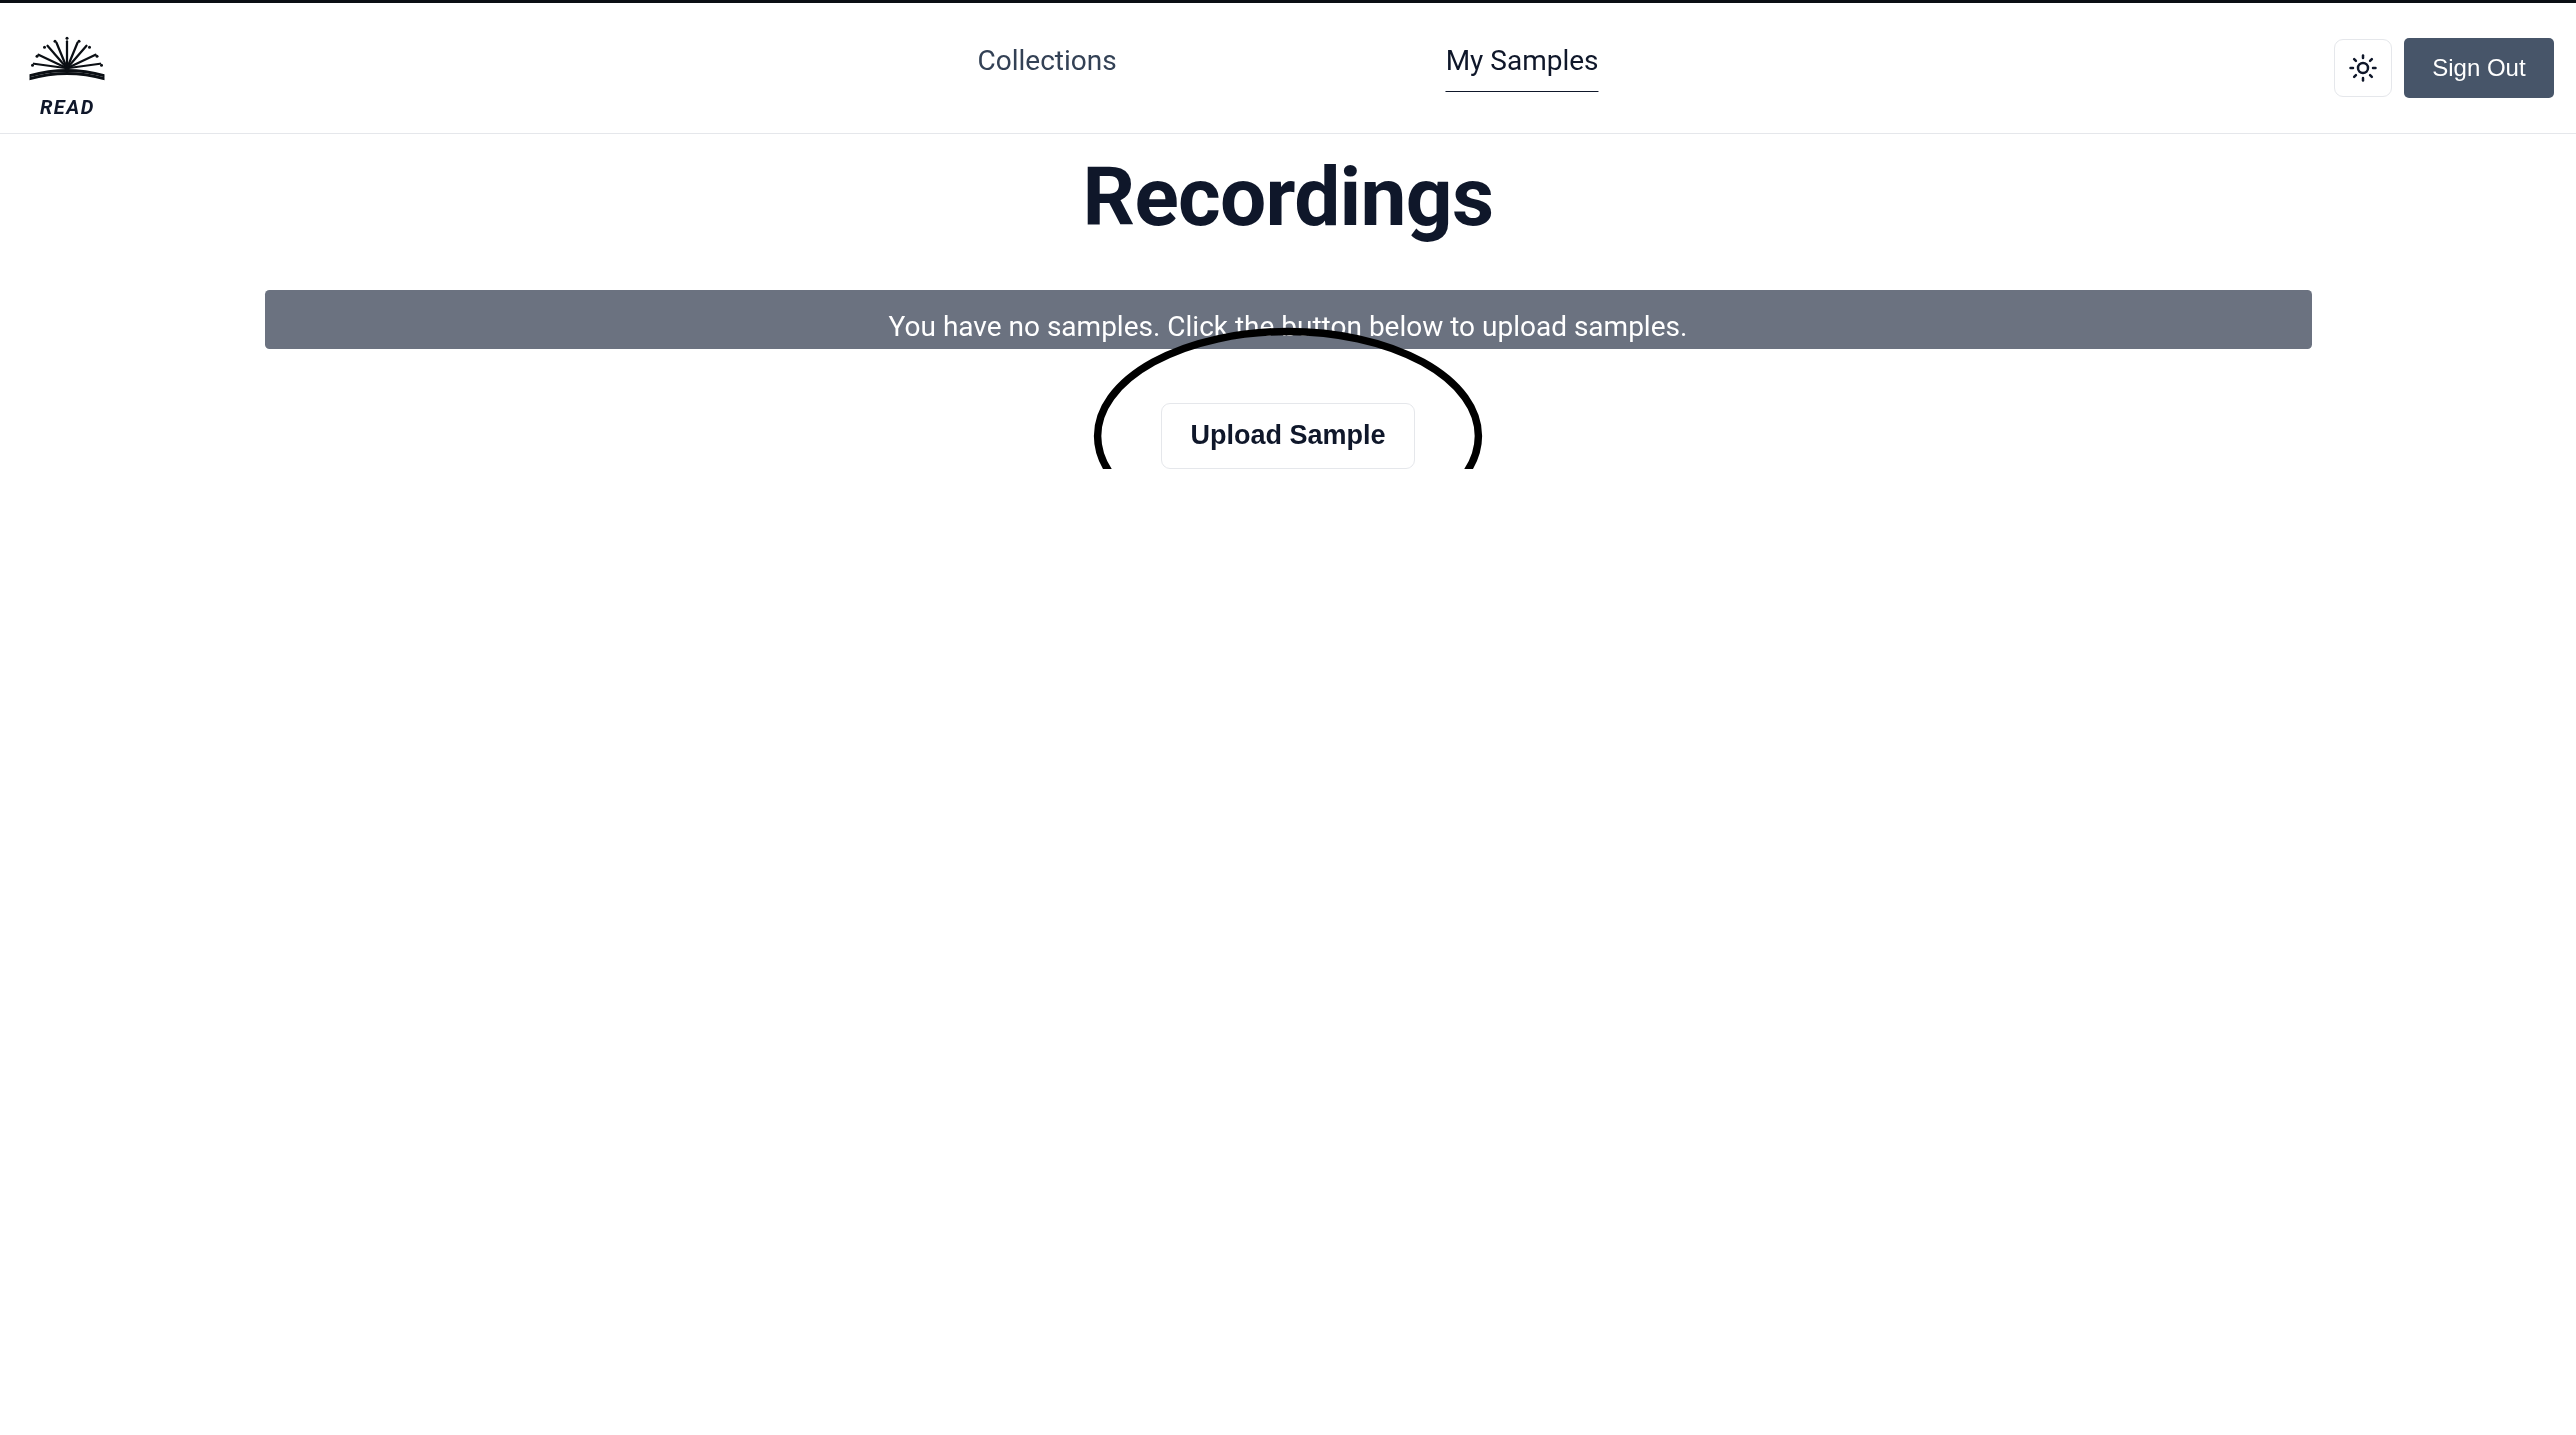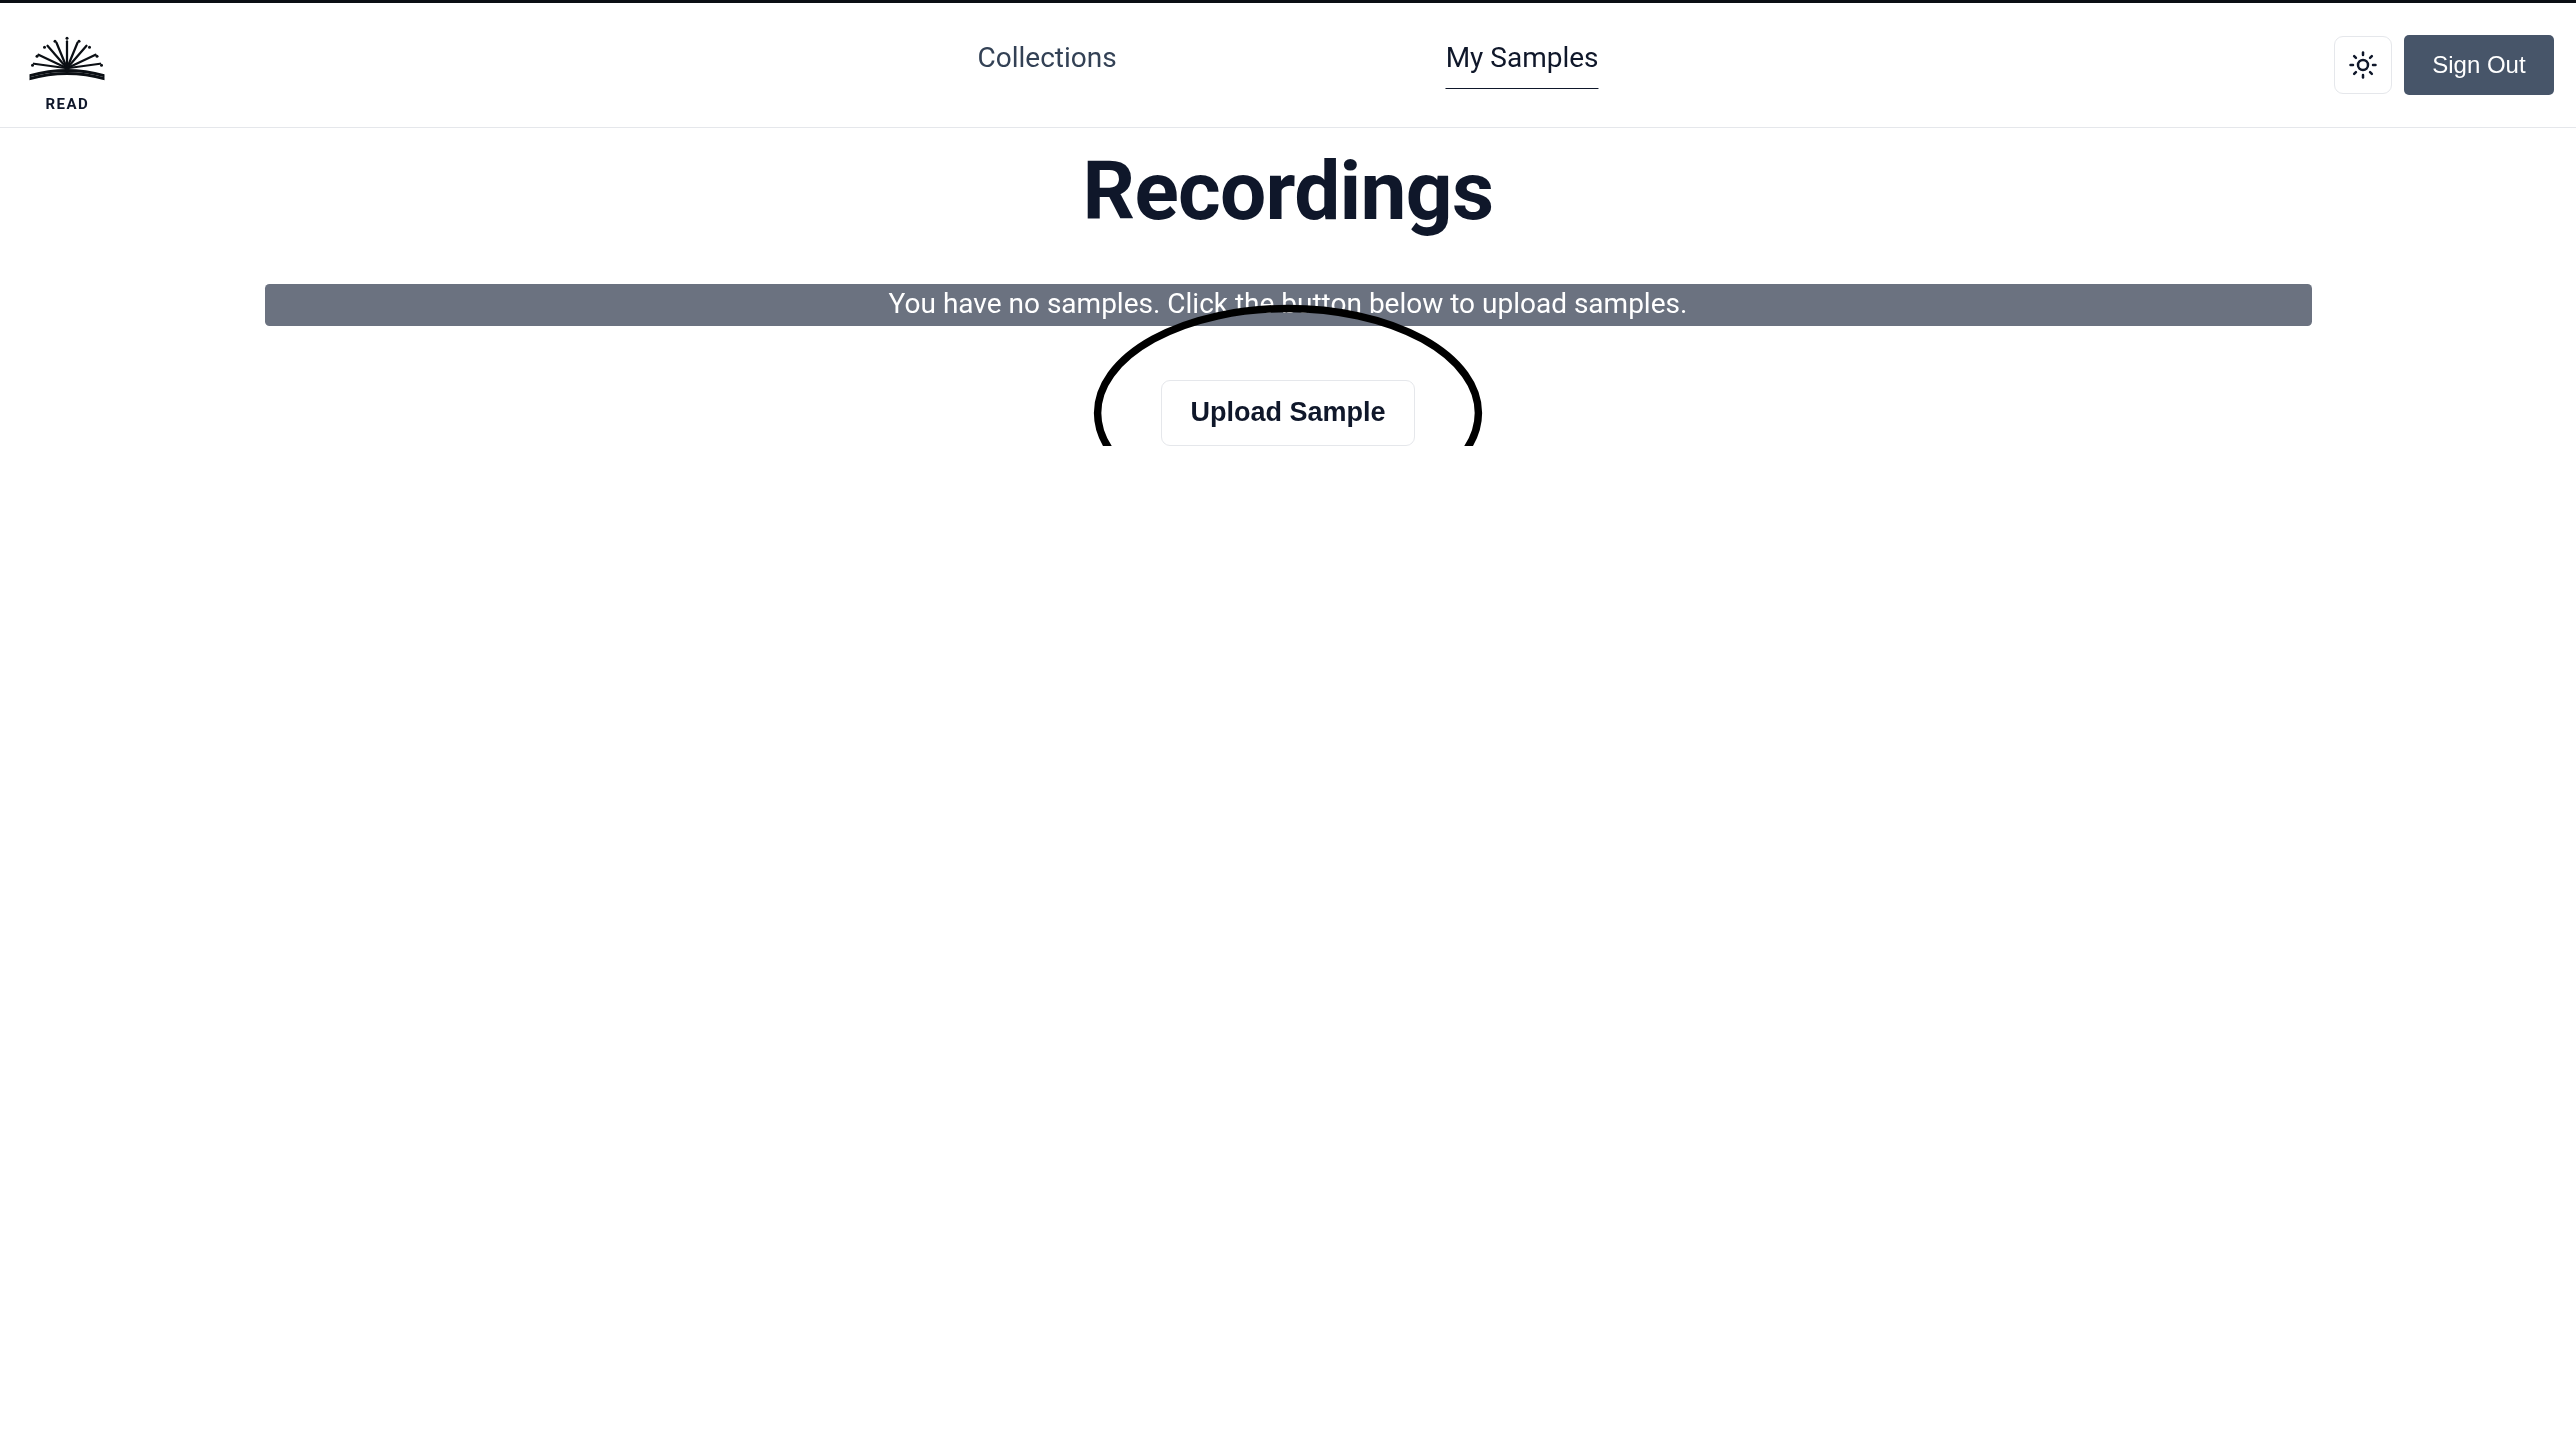--- a/index.html
+++ b/index.html
@@ -30,22 +30,23 @@
       align-items: center;
       cursor: pointer;
     }
     .logo svg {
       width: 90px;
       height: 82px;
     }
     .logo-text {
       font-weight: 700;
       letter-spacing: 1.5px;
-      font-size: 15px;
+      font-size: 20px;
       margin-top: -3px;
+      font-style: italic;
     }
     nav {
       display: flex;
       gap: 329px;
       position: absolute;
       left: 50%;
       transform: translateX(-50%);
     }
     nav a {
       font-size: 28px;
@@ -100,21 +101,21 @@
       color: #0f172a;
     }
     .notice {
       margin-top: 45px;
       width: 2047px;
       max-width: 80%;
       background: #6b7280;
       color: #ffffff;
       text-align: center;
       font-size: 28px;
-      padding: 3px 0 6px 0;
+      padding: 20px 0 6px 0;
       border-radius: 4.5px;
     }
     .upload-area {
       margin-top: 54px;
       position: relative;
       display: flex;
       align-items: center;
       justify-content: center;
     }
     .annotation-ellipse {

